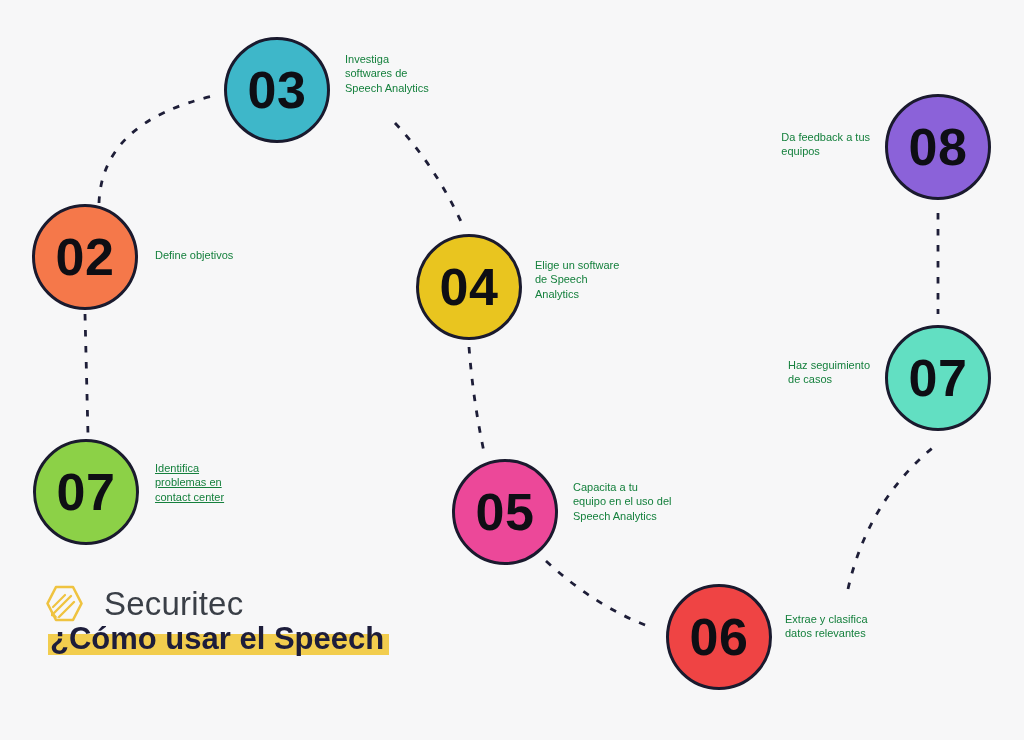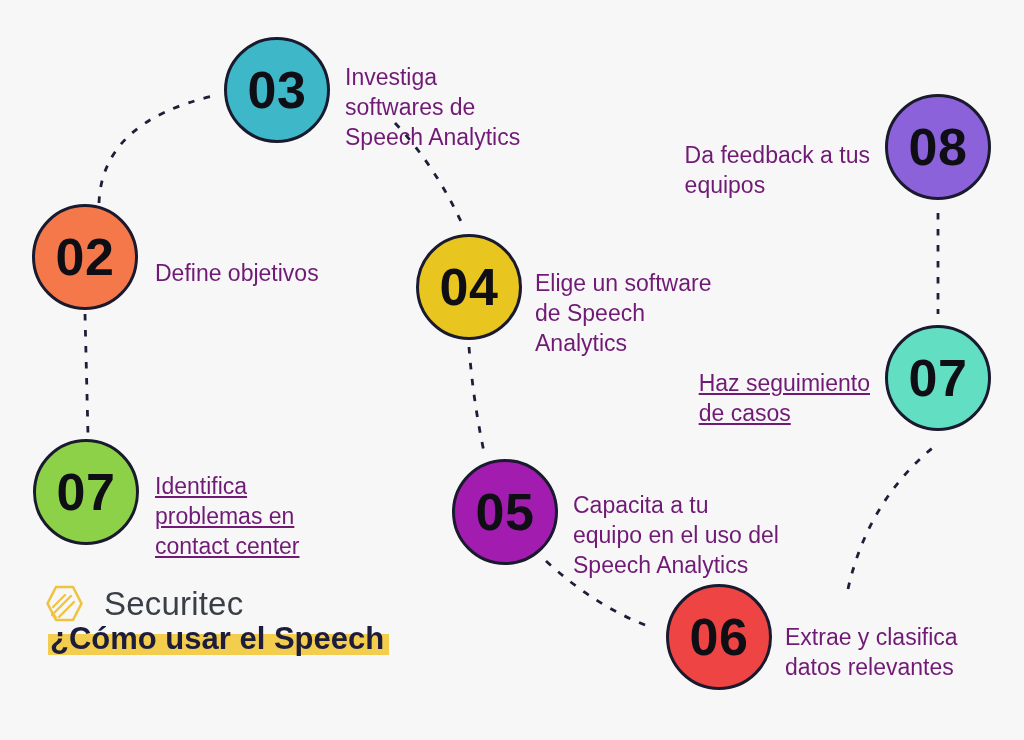--- a/index.html
+++ b/index.html
@@ -11,23 +11,22 @@
   .connectors path{fill:none;stroke-width:2.8;stroke-dasharray:6.5 9.5;}
   .circle{
     position:absolute;width:106px;height:106px;border-radius:50%;
     border:3px solid #1A1A2E;box-sizing:border-box;
     display:flex;align-items:center;justify-content:center;
   }
   .num{
     font-size:52px;font-weight:800;color:#0E0E14;letter-spacing:.5px;
   }
   .step-label{
-    position:absolute;font-size:23px;line-height:1.3;color:#701a75;
+    position:absolute;font-size:11px;line-height:1.3;color:#15803d;
     white-space:pre-line;
-    margin-top:11px;
   }
   .step-label.right{}
   .logo{position:absolute;left:46px;top:584px;display:flex;align-items:center;gap:7px;}
   .logo-text{font-size:33px;font-weight:400;color:#3A3F47;letter-spacing:.2px;margin-left:14px;}
   .title{
     position:absolute;left:48px;top:618px;width:480px;
     font-size:31px;line-height:1.38;font-weight:800;color:#1D1D3B;
   }
   .hl{
     background:linear-gradient(to bottom,transparent 36%,var(--hl) 36%,var(--hl) 96%,transparent 96%);
@@ -53,21 +52,21 @@
 </div>
 <div class="circle" style="left: 32px; top: 204px; background-color: rgb(245, 120, 74);">
   <span class="num">02</span>
 </div>
 <div class="circle" style="left: 224px; top: 37px; background-color: rgb(62, 183, 201);">
   <span class="num">03</span>
 </div>
 <div class="circle" style="left: 416px; top: 234px; background-color: rgb(233, 197, 31);">
   <span class="num">04</span>
 </div>
-<div class="circle" style="left: 452px; top: 459px; background-color: #a21caf;">
+<div class="circle" style="left: 452px; top: 459px; background-color: #ec4899;">
   <span class="num">05</span>
 </div>
 <div class="circle" style="left: 666px; top: 584px; background-color: #ef4444;">
   <span class="num">06</span>
 </div>
 <div class="circle" style="left: 885px; top: 325px; background-color: rgb(98, 223, 194);">
   <span class="num">07</span>
 </div>
 <div class="circle" style="left: 885px; top: 94px; background-color: rgb(139, 98, 217);">
   <span class="num">08</span>
@@ -81,21 +80,21 @@
 softwares de
 Speech Analytics</div>
 <div class="step-label" style="left:535px;top:258px;">Elige un software
 de Speech
 Analytics</div>
 <div class="step-label" style="left:573px;top:480px;">Capacita a tu
 equipo en el uso del
 Speech Analytics</div>
 <div class="step-label" style="left:785px;top:612px;">Extrae y clasifica
 datos relevantes</div>
-<div class="step-label right" style="right:154px;top:358px;text-decoration:underline;">Haz seguimiento
+<div class="step-label right" style="right:154px;top:358px;">Haz seguimiento
 de casos</div>
 <div class="step-label right" style="right:154px;top:130px;">Da feedback a tus
 equipos</div>
 
 <div class="logo">
   <svg width="37" height="39" viewBox="0 0 37 39">
     <polygon points="10,3 27,3 35.5,19.5 27,36 10,36 1.5,19.5" fill="none" stroke="#EFC340" stroke-width="2.6" stroke-linejoin="round"></polygon>
     <line x1="8" y1="29" x2="25" y2="12" stroke="#EFC340" stroke-width="2.4" stroke-linecap="round"></line>
     <line x1="7" y1="23" x2="19" y2="11" stroke="#EFC340" stroke-width="2.2" stroke-linecap="round"></line>
     <line x1="13" y1="33" x2="28" y2="18" stroke="#EFC340" stroke-width="2.4" stroke-linecap="round"></line>

